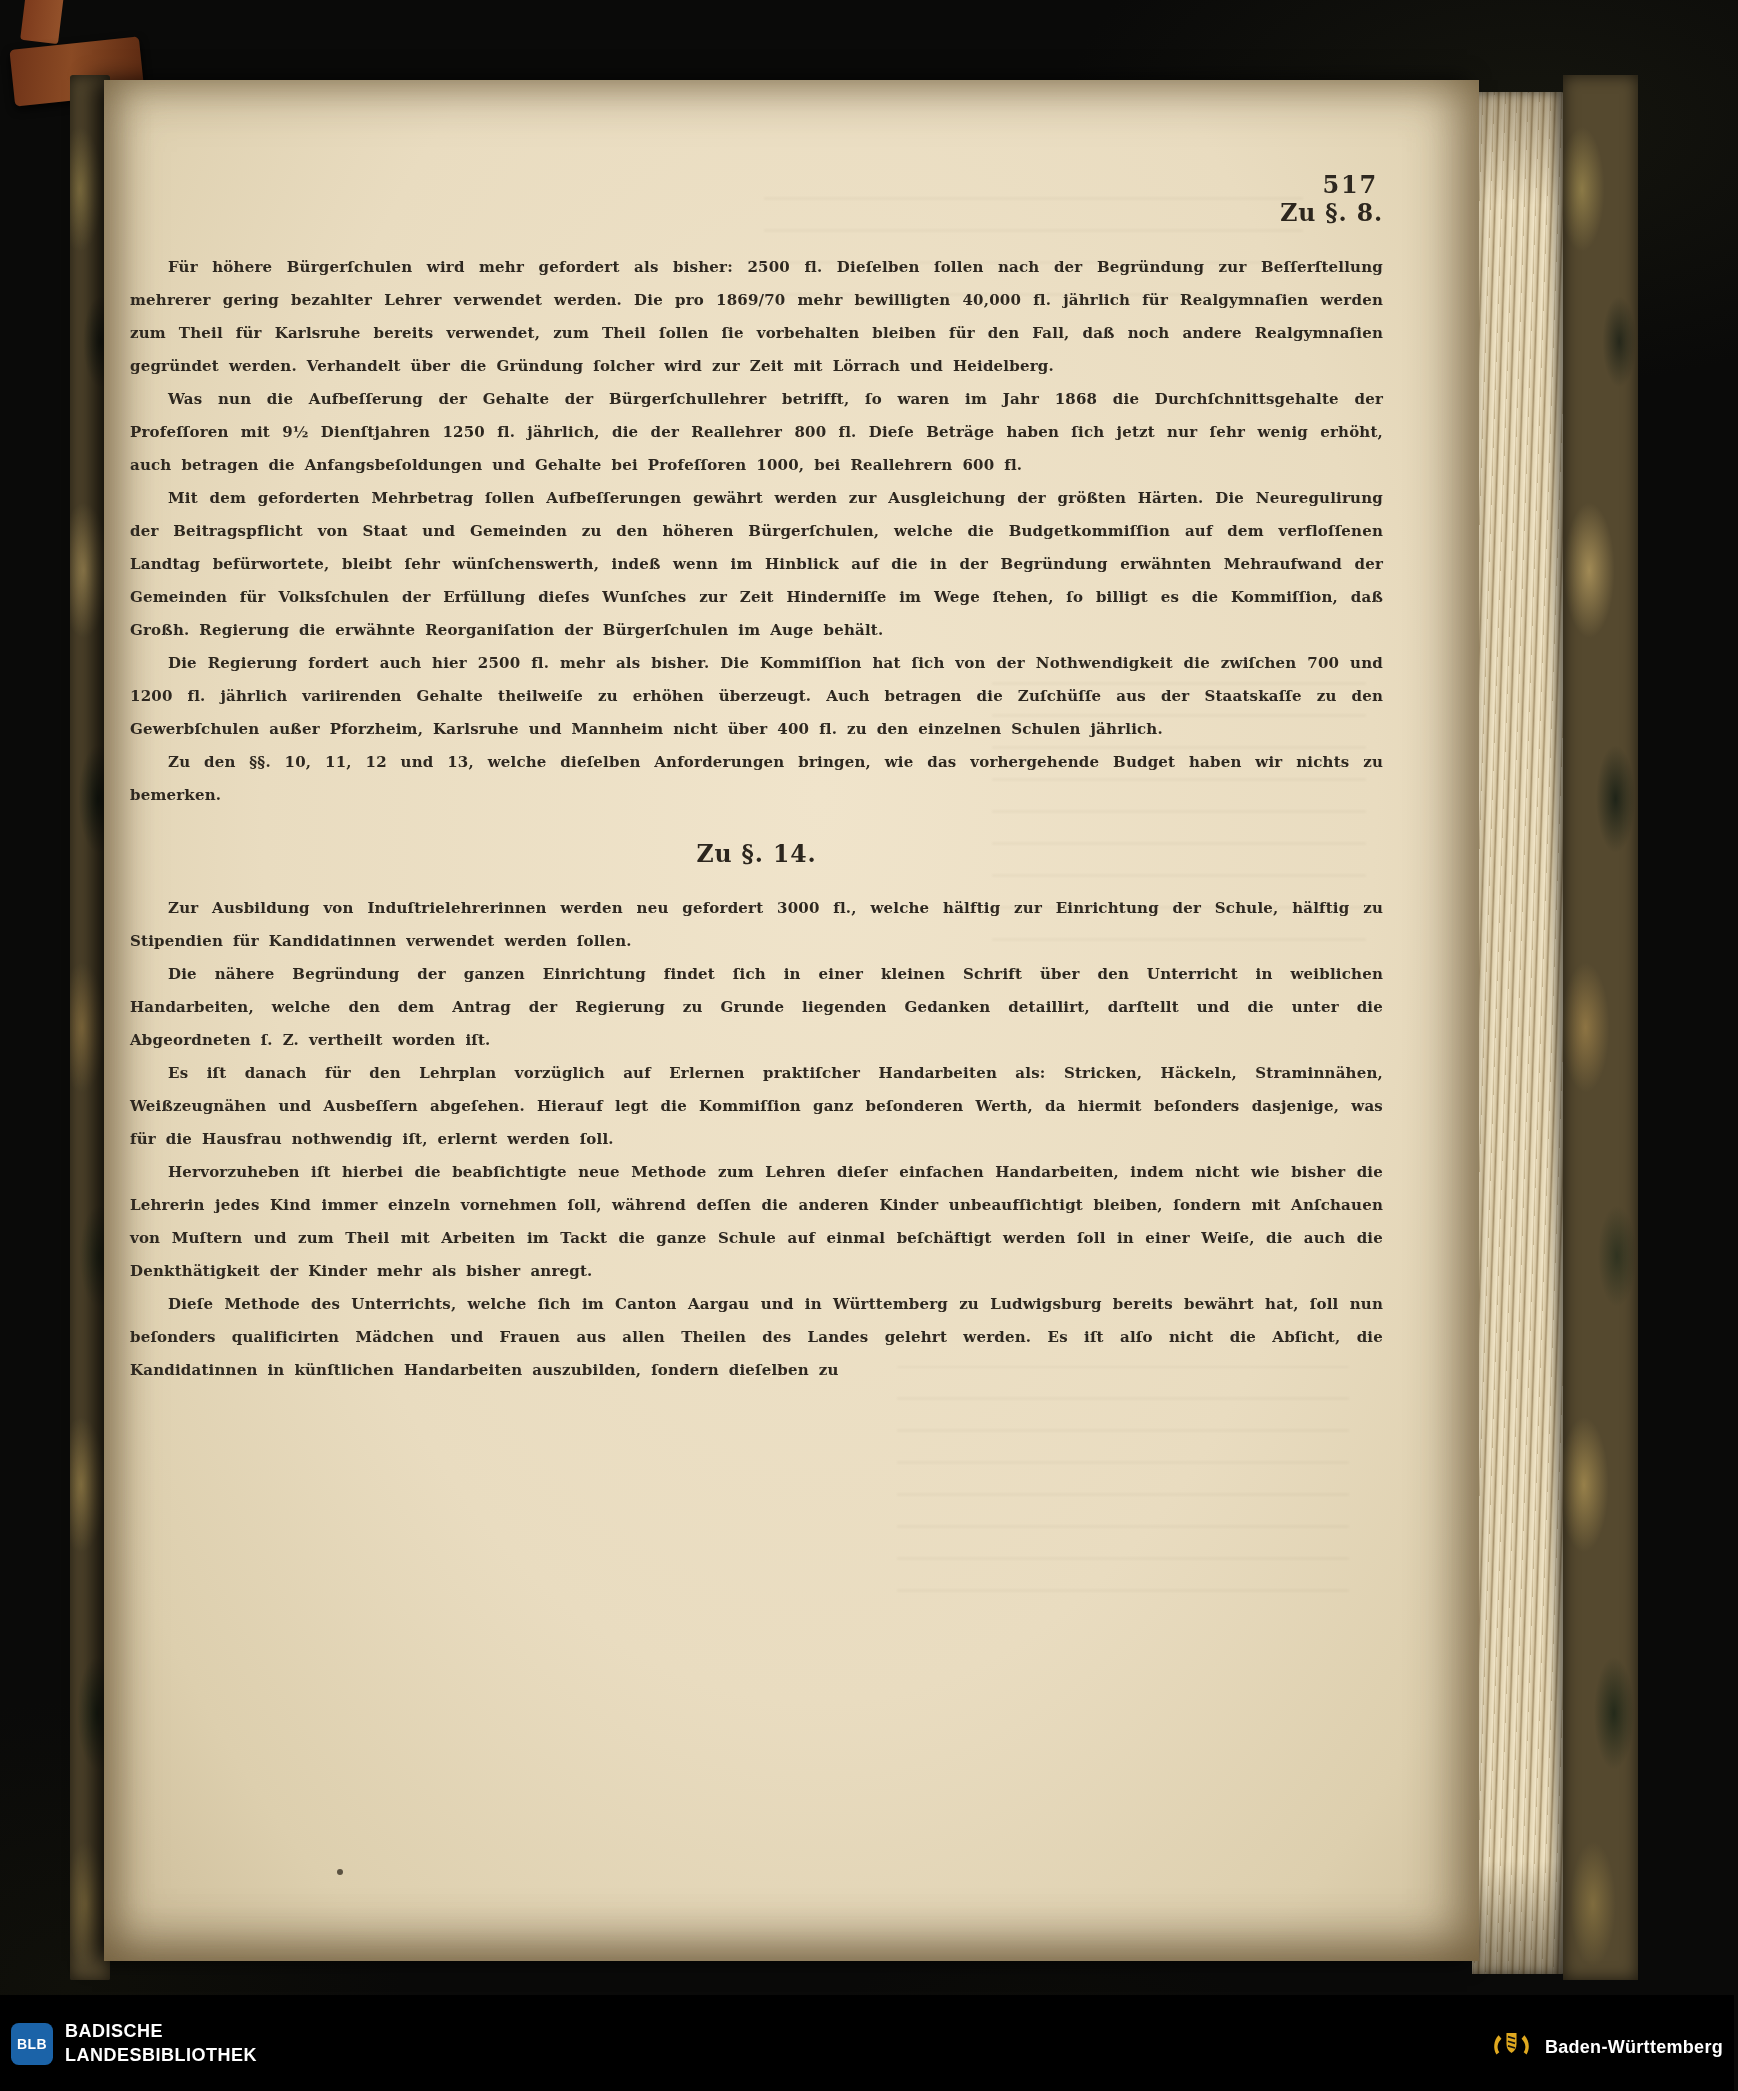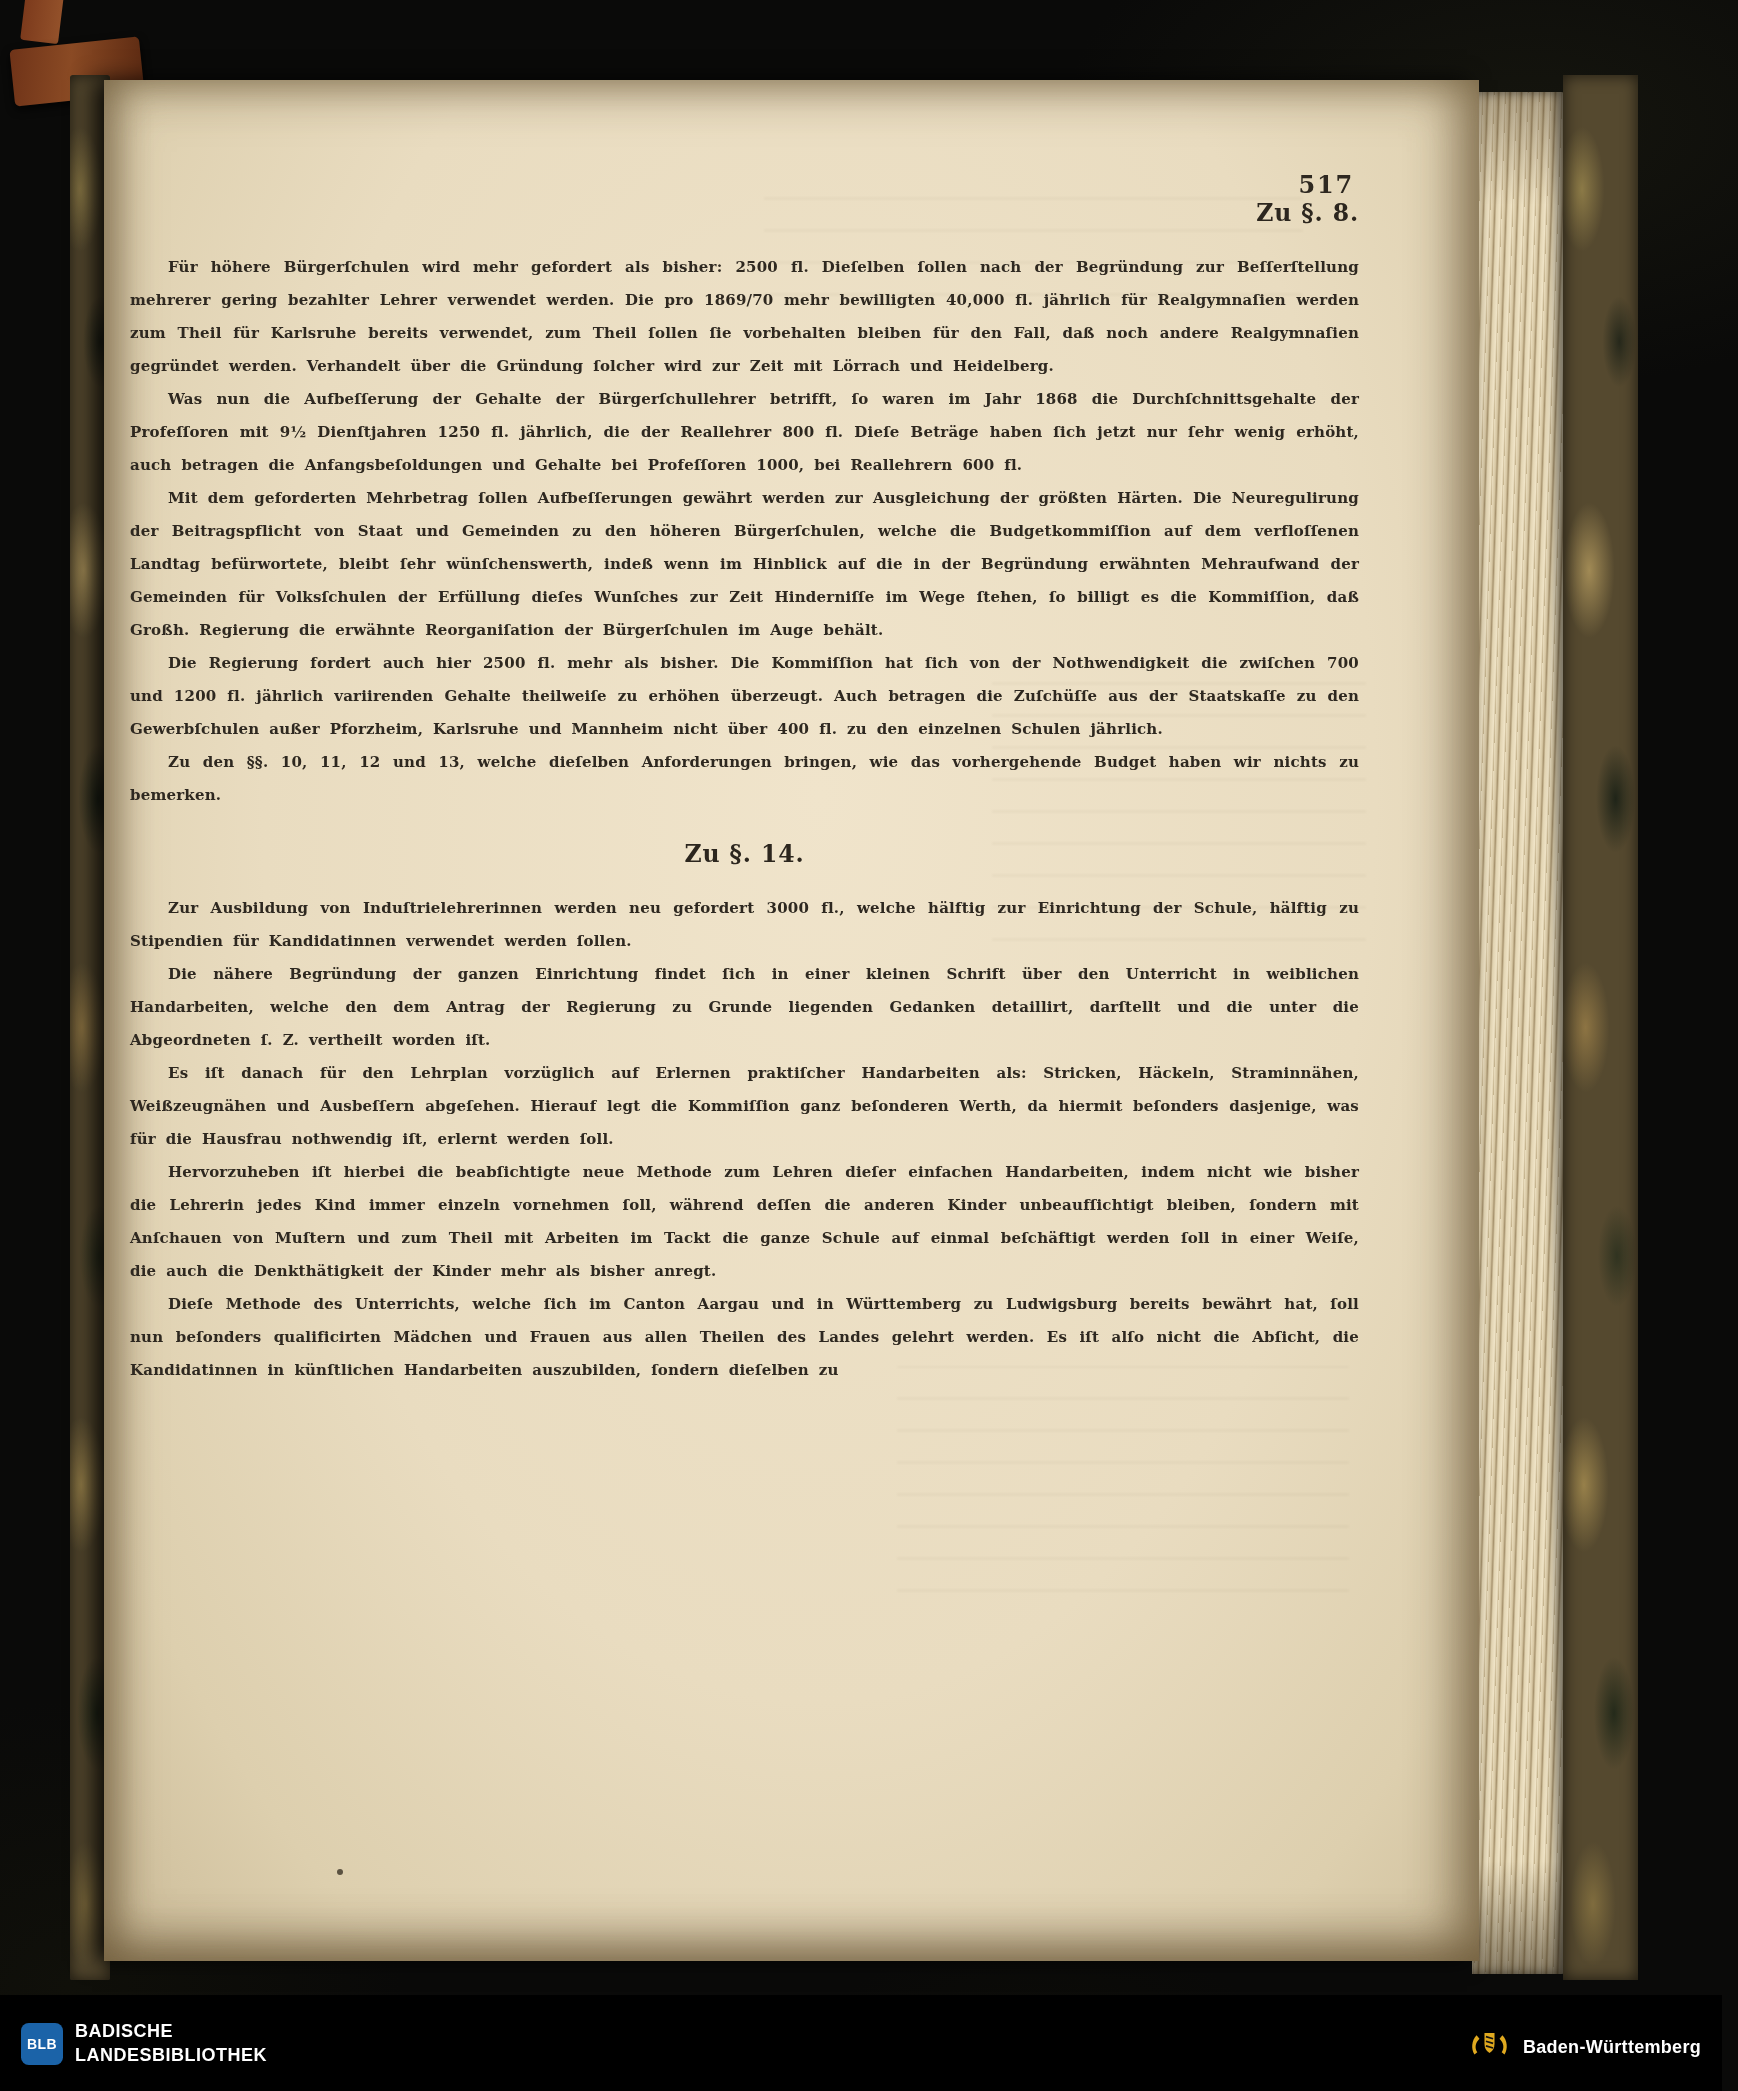--- a/index.html
+++ b/index.html
@@ -53,21 +53,21 @@
       repeating-linear-gradient(92deg,
         #e9dcbd 0px, #d8c8a4 2.6px, #a8946f 4.3px, #e2d4b2 6px, #f0e4c7 9.6px, #c4b28c 11.3px);
     box-shadow:inset -7px 0 12px rgba(0,0,0,.55);
     border-radius:0 3.5px 3.5px 0;
   }
 
   
   .page{
     position:absolute;left:104px;top:80px;width:1375px;height:1881px;
     box-sizing:border-box;
-    padding:90px 120px 0 26px;
+    padding:90px 96px 0 26px;
     background:
       radial-gradient(ellipse at 52% 38%, #f0e4cb 0%, #e9dcc0 55%, #ddcfae 82%, #cbbb98 100%);
     box-shadow:
       inset 0 0 61px rgba(105,85,50,.40),
       inset -24px 0 48px rgba(90,70,40,.45),
       inset 19px 0 30px rgba(90,70,40,.30),
       inset 0 -26px 43px rgba(90,70,40,.35),
       -12px 0 21px rgba(0,0,0,.75);
     color:#2e2820;
   }
@@ -96,24 +96,24 @@
 
   p.body-par{
     margin:0;text-indent:38px;
     font-size:15px;line-height:33px;font-weight:700;
     text-align:justify;word-spacing:.30em;letter-spacing:0.2px;
     color:#2e2820;
   }
 
   
   .footer{
-    position:absolute;left:0;right:16px;bottom:0;height:97px;
+    position:absolute;left:0;right:4px;bottom:0;height:97px;
     background:#000;
     display:flex;align-items:center;justify-content:space-between;
-    padding:0 21px;box-sizing:border-box;
+    padding:0 11px;box-sizing:border-box;
     font-family:"Liberation Sans", sans-serif;color:#fff;
   }
   .footer-left{display:flex;align-items:center;gap:12px;}
   .blb-badge{
     width:42px;height:42px;border-radius:7.8px;background:#1b63a8;
     display:flex;align-items:center;justify-content:center;
     font-weight:700;font-size:14px;letter-spacing:0.4px;color:#fff;
   }
   .lib-name{font-weight:700;font-size:18px;line-height:1.3;letter-spacing:0.5px;}
   .footer-right{display:flex;align-items:flex-end;gap:12px;}

